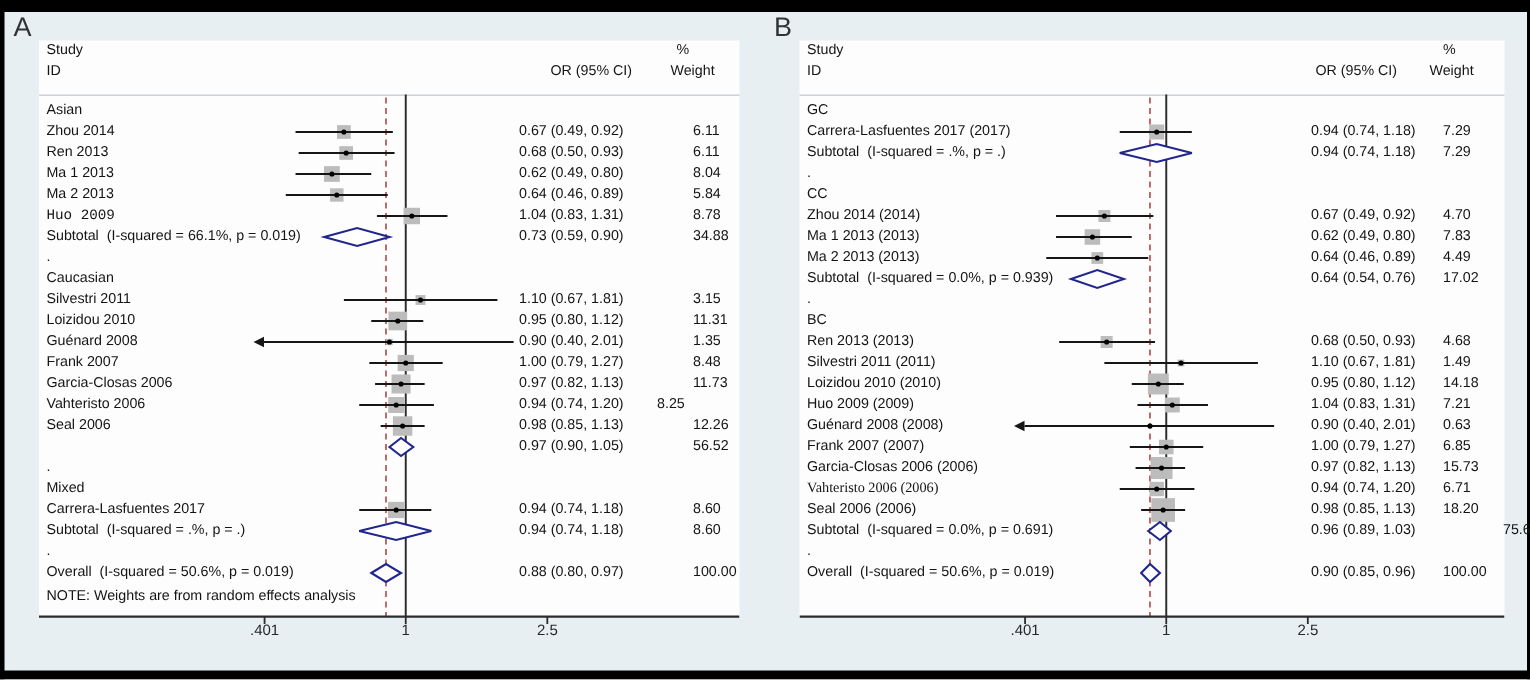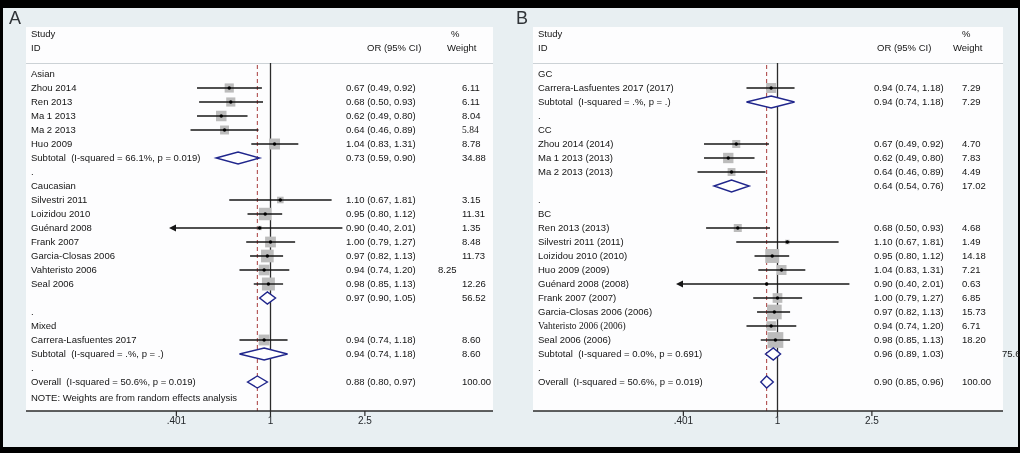--- a/index.html
+++ b/index.html
@@ -98,22 +98,22 @@
       <div class="cell" style="left: 320px; top: 55px;">0.67 (0.49, 0.92)</div>
       <div class="cell" style="left: 436px; top: 55px;">6.11</div>
       <div class="cell" style="left: 5px; top: 69px;">Ren 2013</div>
       <div class="cell" style="left: 320px; top: 69px;">0.68 (0.50, 0.93)</div>
       <div class="cell" style="left: 436px; top: 69px;">6.11</div>
       <div class="cell" style="left: 5px; top: 83px;">Ma 1 2013</div>
       <div class="cell" style="left: 320px; top: 83px;">0.62 (0.49, 0.80)</div>
       <div class="cell" style="left: 436px; top: 83px;">8.04</div>
       <div class="cell" style="left: 5px; top: 97px;">Ma 2 2013</div>
       <div class="cell" style="left: 320px; top: 97px;">0.64 (0.46, 0.89)</div>
-      <div class="cell" style="left: 436px; top: 97px; font-family: Liberation Serif, serif;">5.84</div>
-      <div class="cell" style="left: 5px; top: 111px;">Huo 2009</div>
+      <div class="cell" style="left: 436px; top: 97px;">5.84</div>
+      <div class="cell" style="left: 5px; top: 111px; font-family: Liberation Mono, monospace;">Huo 2009</div>
       <div class="cell" style="left: 320px; top: 111px;">1.04 (0.83, 1.31)</div>
       <div class="cell" style="left: 436px; top: 111px;">8.78</div>
       <div class="cell" style="left: 5px; top: 125px;">Subtotal  (I-squared = 66.1%, p = 0.019)</div>
       <div class="cell" style="left: 320px; top: 125px;">0.73 (0.59, 0.90)</div>
       <div class="cell" style="left: 436px; top: 125px;">34.88</div>
       <div class="cell" style="left: 5px; top: 139px;">.</div>
       <div class="cell" style="left: 5px; top: 153px;">Caucasian</div>
       <div class="cell" style="left: 5px; top: 167px;">Silvestri 2011</div>
       <div class="cell" style="left: 320px; top: 167px;">1.10 (0.67, 1.81)</div>
       <div class="cell" style="left: 436px; top: 167px;">3.15</div>
@@ -225,20 +225,21 @@
       <div class="cell" style="left: 5px; top: 97px;">CC</div>
       <div class="cell" style="left: 5px; top: 111px;">Zhou 2014 (2014)</div>
       <div class="cell" style="left: 341px; top: 111px;">0.67 (0.49, 0.92)</div>
       <div class="cell" style="left: 429px; top: 111px;">4.70</div>
       <div class="cell" style="left: 5px; top: 125px;">Ma 1 2013 (2013)</div>
       <div class="cell" style="left: 341px; top: 125px;">0.62 (0.49, 0.80)</div>
       <div class="cell" style="left: 429px; top: 125px;">7.83</div>
       <div class="cell" style="left: 5px; top: 139px;">Ma 2 2013 (2013)</div>
       <div class="cell" style="left: 341px; top: 139px;">0.64 (0.46, 0.89)</div>
       <div class="cell" style="left: 429px; top: 139px;">4.49</div>
+      <div class="cell" style="left: 5px; top: 153px;">Subtotal  (I-squared = 0.0%, p = 0.939)</div>
       <div class="cell" style="left: 341px; top: 153px;">0.64 (0.54, 0.76)</div>
       <div class="cell" style="left: 429px; top: 153px;">17.02</div>
       <div class="cell" style="left: 5px; top: 167px;">.</div>
       <div class="cell" style="left: 5px; top: 181px;">BC</div>
       <div class="cell" style="left: 5px; top: 195px;">Ren 2013 (2013)</div>
       <div class="cell" style="left: 341px; top: 195px;">0.68 (0.50, 0.93)</div>
       <div class="cell" style="left: 429px; top: 195px;">4.68</div>
       <div class="cell" style="left: 5px; top: 209px;">Silvestri 2011 (2011)</div>
       <div class="cell" style="left: 341px; top: 209px;">1.10 (0.67, 1.81)</div>
       <div class="cell" style="left: 429px; top: 209px;">1.49</div>

